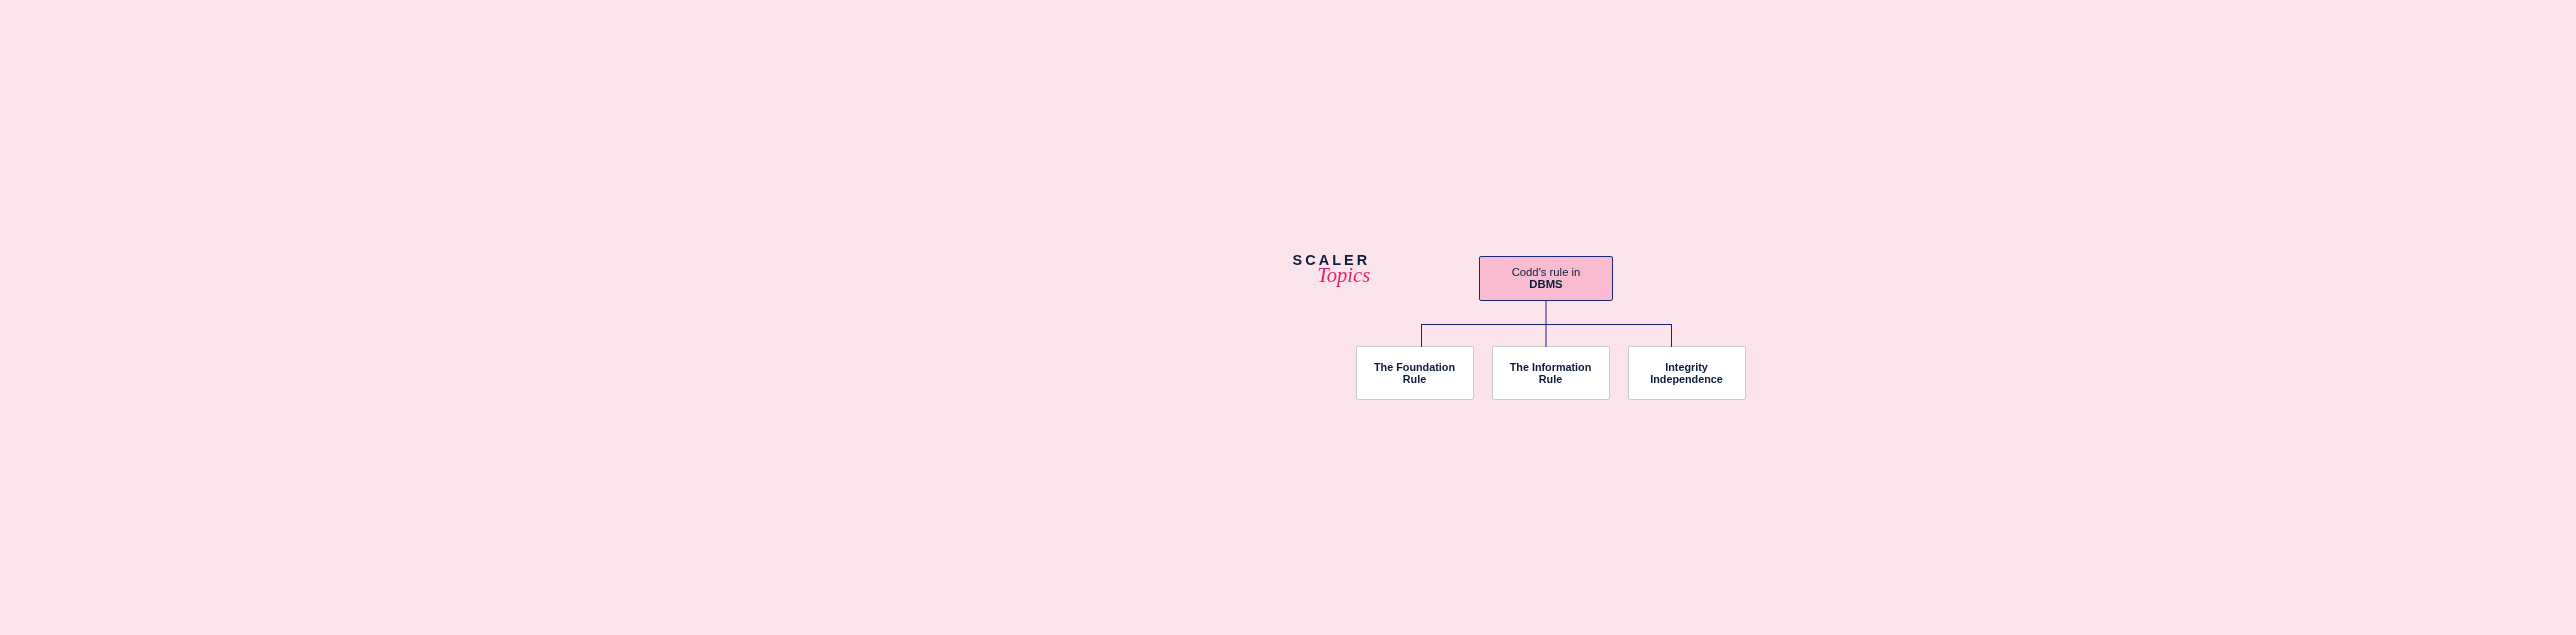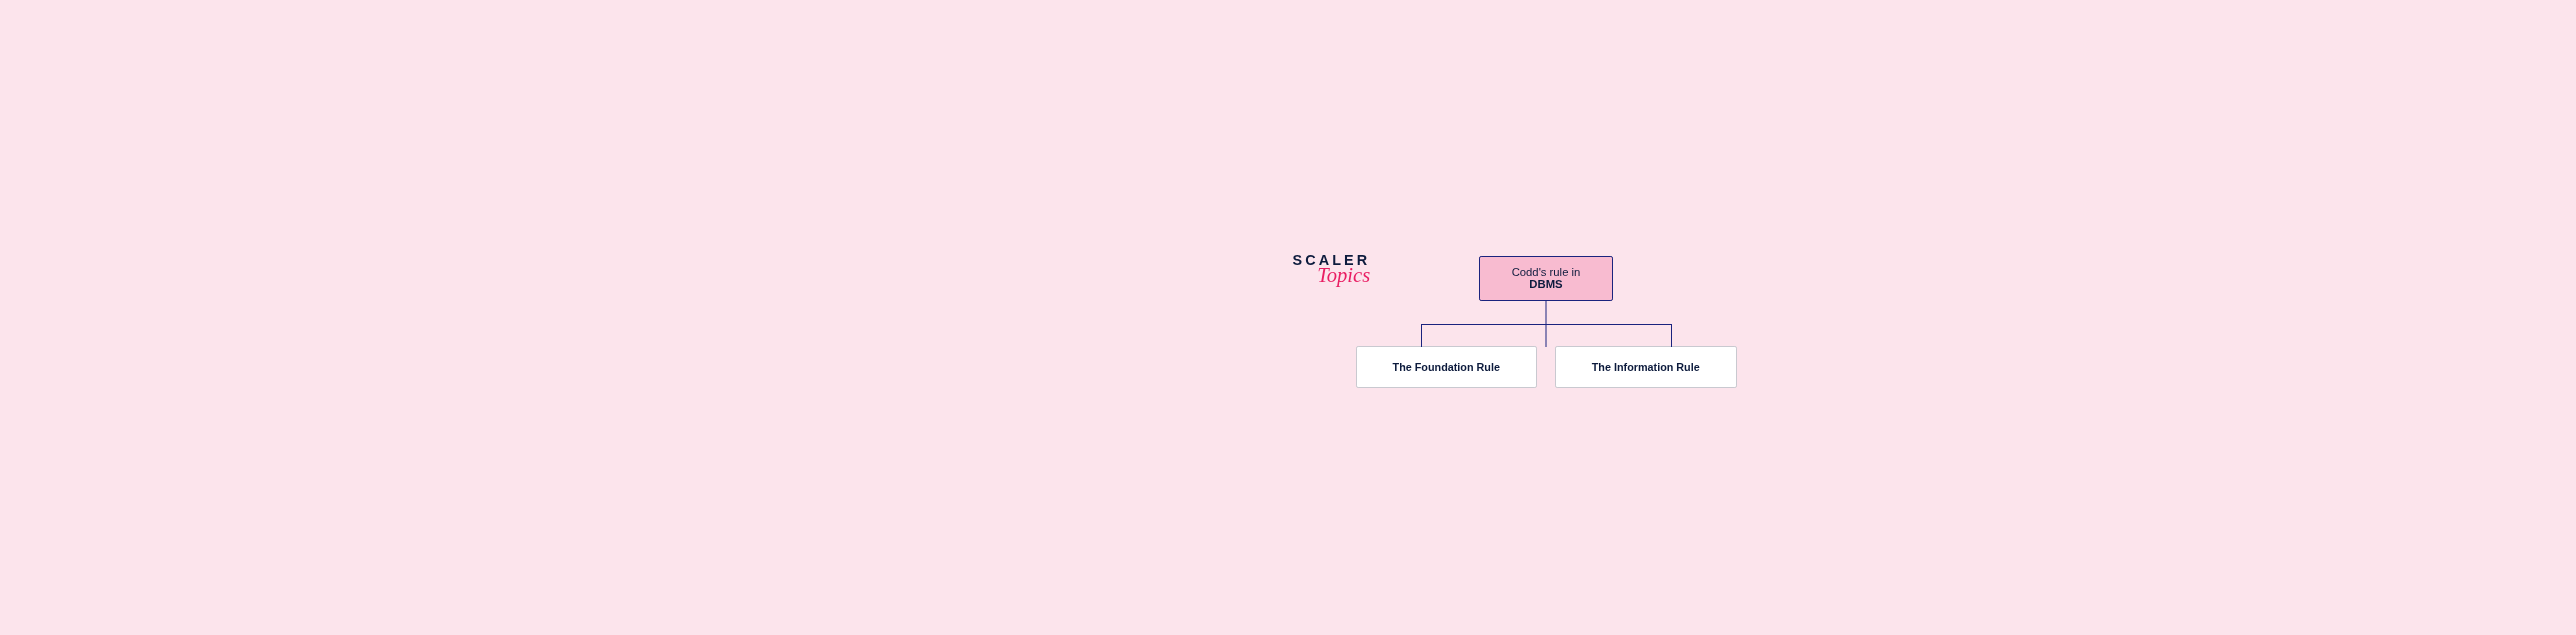--- a/index.html
+++ b/index.html
@@ -145,18 +145,19 @@
       <div class="conn-v-top"></div>
       <div class="conn-h"></div>
       <div class="conn-v-left"></div>
       <div class="conn-v-mid"></div>
       <div class="conn-v-right"></div>
     </div>
 
     <div class="children-row">
       <div class="child-box">The Foundation Rule</div>
       <div class="child-box">The Information Rule</div>
+      <div class="child-box">Integrity Independence</div>
     </div>
 
   </div>
 
 </div>
 
 
 </body></html>

